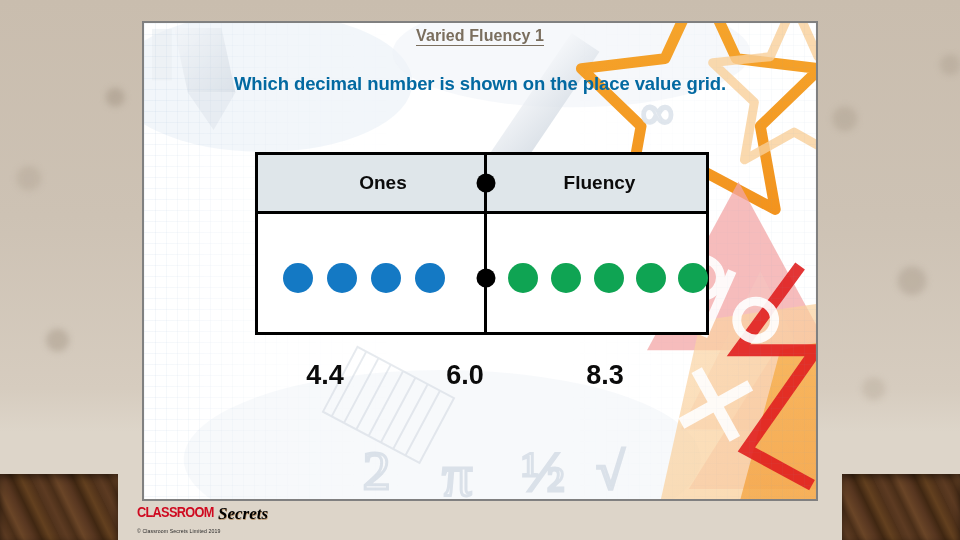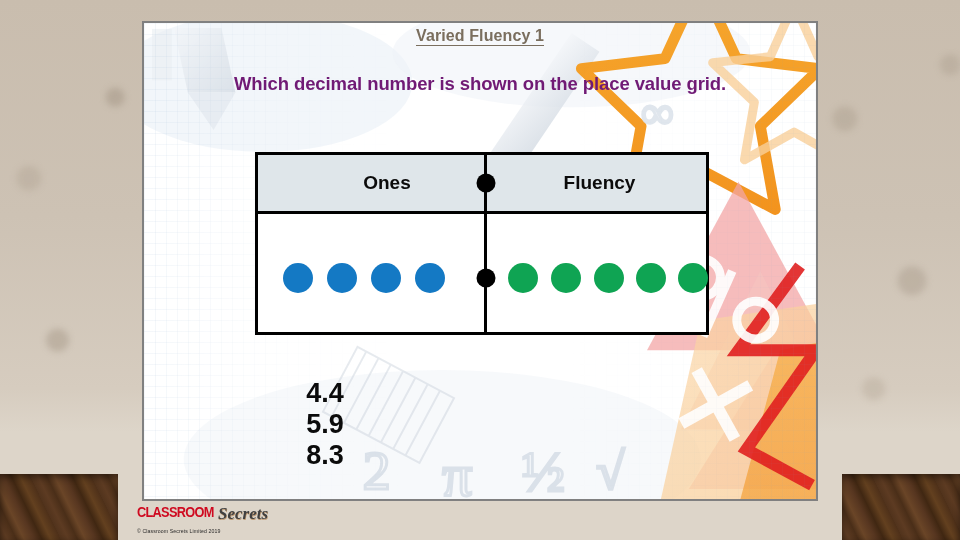--- a/index.html
+++ b/index.html
@@ -106,21 +106,21 @@
     border-bottom: 1.6px solid #7a6e5e;
     padding-bottom: 1px;
   }
   #question-text {
     position: absolute;
     left: 0; right: 0;
     top: 50px;
     text-align: center;
     font-size: 18.5px;
     font-weight: bold;
-    color: #701a75;
+    color: #0369a1;
     letter-spacing: -.1px;
   }
 
   
   #pv-grid {
     position: absolute;
     left: 111px;
     top: 129px;
     width: 454px;
     height: 183px;
@@ -148,21 +148,21 @@
   .pv-col-label {
     position: absolute;
     top: 0;
     height: 56px;
     line-height: 56px;
     font-size: 19px;
     font-weight: bold;
     color: #0b0b0b;
     text-align: center;
   }
-  #pv-label-ones  { left: 0;     width: 226px; padding-left: 16px; }
+  #pv-label-ones  { left: 12px;     width: 226px; }
   #pv-label-tenths{ left: 229px; width: 225px; }
 
   .decimal-point {
     position: absolute;
     width: 19px;
     height: 19px;
     border-radius: 50%;
     background: #000000;
     transform: translate(-50%, -50%);
   }
@@ -176,25 +176,24 @@
     border-radius: 50%;
     transform: translate(-50%, -50%);
   }
   .counter-ones   { background: #1479c4; }
   .counter-tenths { background: #0fa453; }
 
   
   #answer-options {
     position: absolute;
     left: 111px;
-    top: 355px;
+    top: 337px;
     width: 454px;
     display: flex;
     justify-content: flex-start;
-    flex-direction: column;
   }
   .answer-option {
     font-size: 27px;
     font-weight: bold;
     color: #0b0b0b;
     width: 140px;
     text-align: center;
   }
 
   
@@ -217,21 +216,21 @@
     letter-spacing: -0.8px;
     transform: scaleX(.88);
     transform-origin: left center;
     line-height: 1;
   }
   #logo-secrets {
     font-family: "Liberation Serif", serif;
     font-size: 17px;
     font-style: italic;
     font-weight: bold;
-    color: #404040;
+    color: #000000;
     margin-left: -6px;
     line-height: 1;
     text-shadow: .5px .5px 0 rgba(160,90,20,.5);
   }
   #copyright {
     margin-top: 2px;
     font-size: 5.2px;
     color: #2a2a2a;
     letter-spacing: .1px;
     line-height: 1.25;
@@ -360,21 +359,21 @@
 
       <div class="counter counter-tenths" style="left:265px;top:123px;"></div>
       <div class="counter counter-tenths" style="left:308px;top:123px;"></div>
       <div class="counter counter-tenths" style="left:351px;top:123px;"></div>
       <div class="counter counter-tenths" style="left:393px;top:123px;"></div>
       <div class="counter counter-tenths" style="left:435px;top:123px;"></div>
     </div>
 
     <div id="answer-options">
       <div class="answer-option">4.4</div>
-      <div class="answer-option">5.9</div>
+      <div class="answer-option">6.0</div>
       <div class="answer-option">8.3</div>
     </div>
 
   </div>
 </div>
 
 <div id="footer">
   <div id="logo">
     <span id="logo-classroom">CLASSROOM</span>
     <span id="logo-secrets">Secrets</span>

